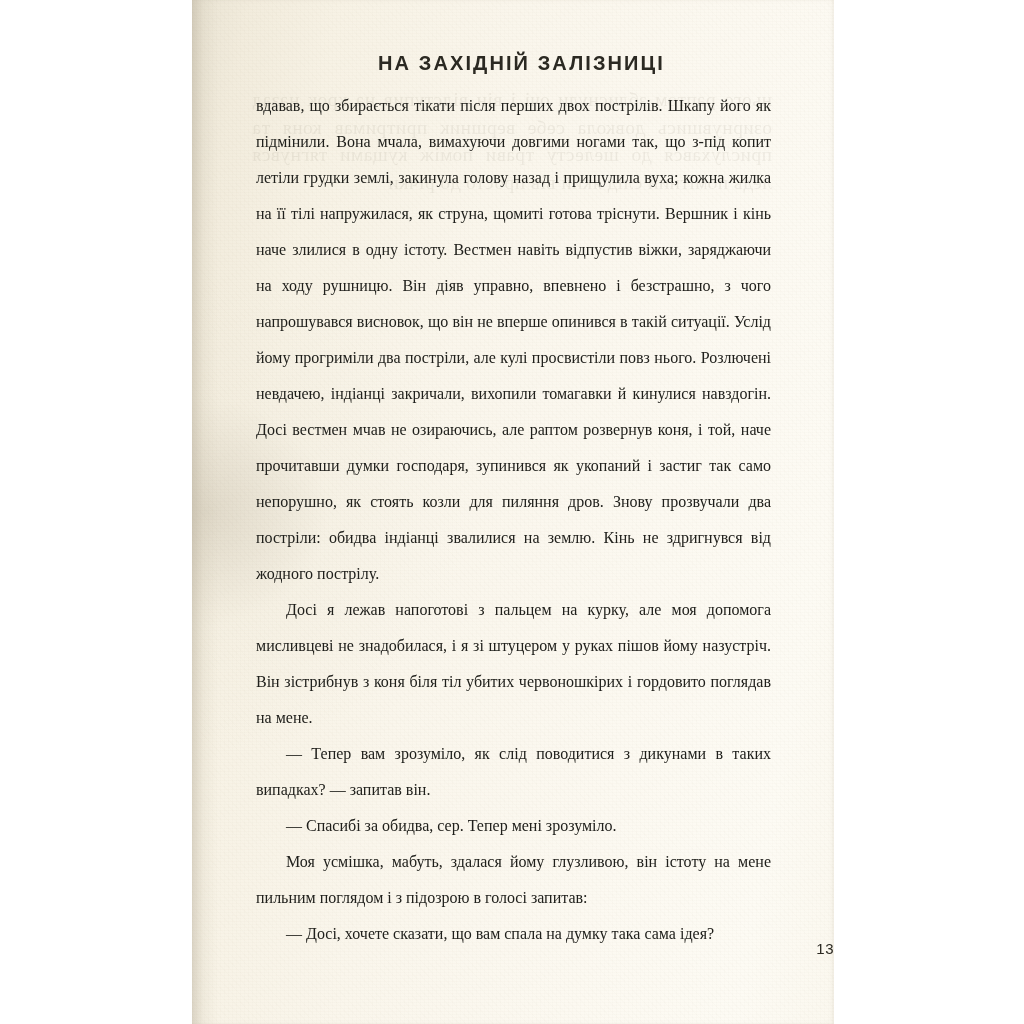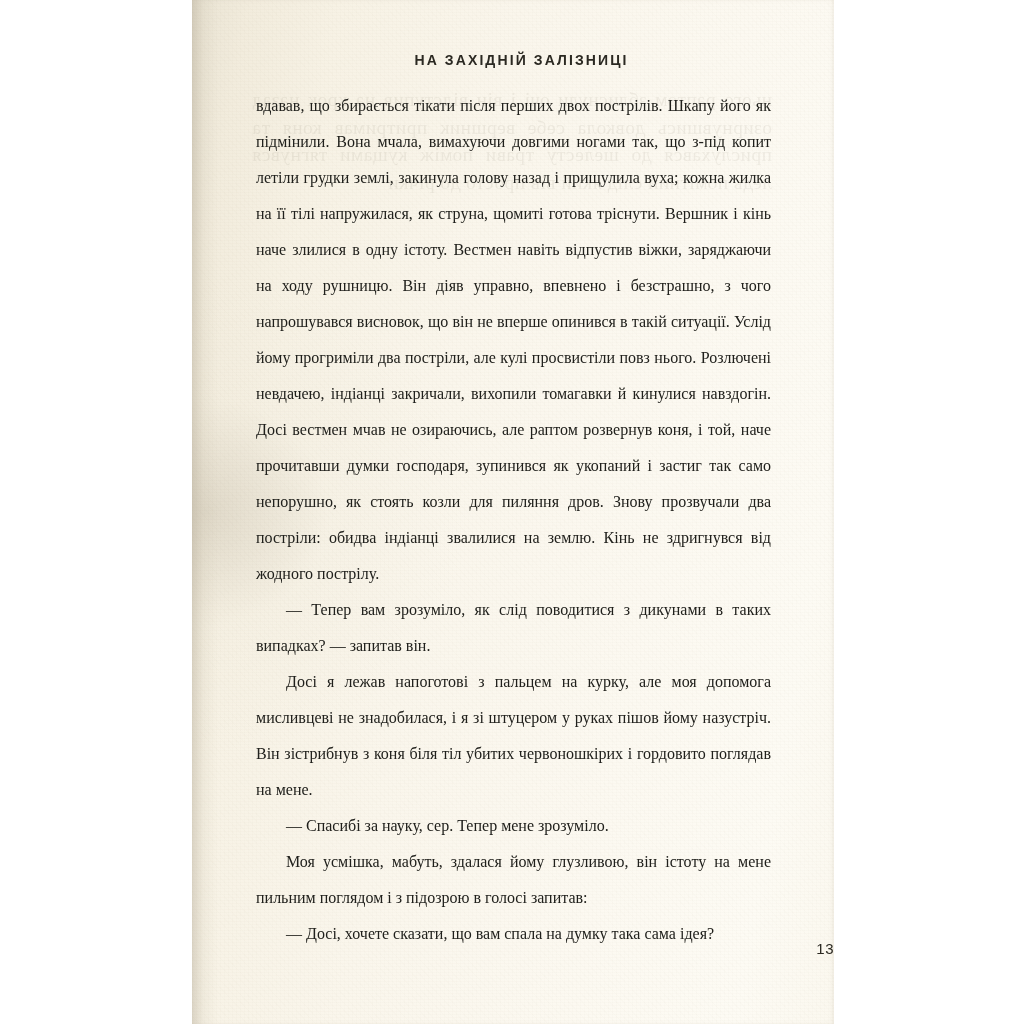--- a/index.html
+++ b/index.html
@@ -75,21 +75,21 @@
     inset: 0;
   }
 
   #running-head {
     position: absolute;
     left: 17px;
     right: 0;
     top: 52px;
     text-align: center;
     font-family: "Liberation Sans", "DejaVu Sans", sans-serif;
-    font-size: 14px;
+    font-size: 20px;
     font-weight: 600;
     letter-spacing: 2.1px;
     color: #2b2922;
     text-transform: uppercase;
   }
 
   #text-column {
     position: absolute;
     left: 64px;
     top: 88px;
@@ -148,23 +148,23 @@
     <div id="paper-grain"></div>
 
     <div id="page-bleedthrough">нього раптом зблиснули очі і він відступив на крок назад озирнувшись довкола себе вершник притримав коня та прислухався до шелесту трави поміж кущами тягнувся ледь помітний слід який вів просто до річки</div>
 
     <div id="page-content">
 
       <div id="running-head">НА ЗАХІДНІЙ ЗАЛІЗНИЦІ</div>
 
       <div id="text-column">
         <p class="para cont">вдавав, що збирається тікати після перших двох пострілів. Шкапу його як підмінили. Вона мчала, вимахуючи довгими ногами так, що з-під копит летіли грудки землі, закинула голову назад і прищулила вуха; кожна жилка на її тілі напружилася, як струна, щомиті готова тріснути. Вершник і кінь наче злилися в одну істоту. Вестмен навіть відпустив віжки, заряджаючи на ходу рушницю. Він діяв управно, впевнено і безстрашно, з чого напрошувався висновок, що він не вперше опинився в такій ситуації. Услід йому прогриміли два постріли, але кулі просвистіли повз нього. Розлючені невдачею, індіанці закричали, вихопили томагавки й кинулися навздогін. Досі вестмен мчав не озираючись, але раптом розвернув коня, і той, наче прочитавши думки господаря, зупинився як укопаний і застиг так само непорушно, як стоять козли для пиляння дров. Знову прозвучали два постріли: обидва індіанці звалилися на землю. Кінь не здригнувся від жодного пострілу.</p>
+        <p class="para">Досі я лежав напоготові з пальцем на курку, але моя допомога мисливцеві не знадобилася, і я зі штуцером у руках пішов йому назустріч. Він зістрибнув з коня біля тіл убитих червоношкірих і гордовито поглядав на мене.</p>
         <p class="para dialogue">— Тепер вам зрозуміло, як слід поводитися з дикунами в таких випадках? — запитав він.</p>
-        <p class="para">Досі я лежав напоготові з пальцем на курку, але моя допомога мисливцеві не знадобилася, і я зі штуцером у руках пішов йому назустріч. Він зістрибнув з коня біля тіл убитих червоношкірих і гордовито поглядав на мене.</p>
-        <p class="para dialogue">— Спасибі за науку, сер. Тепер мене зрозуміло.</p>
+        <p class="para dialogue">— Спасибі за обидва, сер. Тепер мені зрозуміло.</p>
         <p class="para">Моя усмішка, мабуть, здалася йому глузливою, він істоту на мене пильним поглядом і з підозрою в голосі запитав:</p>
         <p class="para dialogue">— Досі, хочете сказати, що вам спала на думку така сама ідея?</p>
       </div>
 
       <div id="folio">13</div>
 
     </div>
   </div>
 
   <div id="gutter-shadow"></div>

